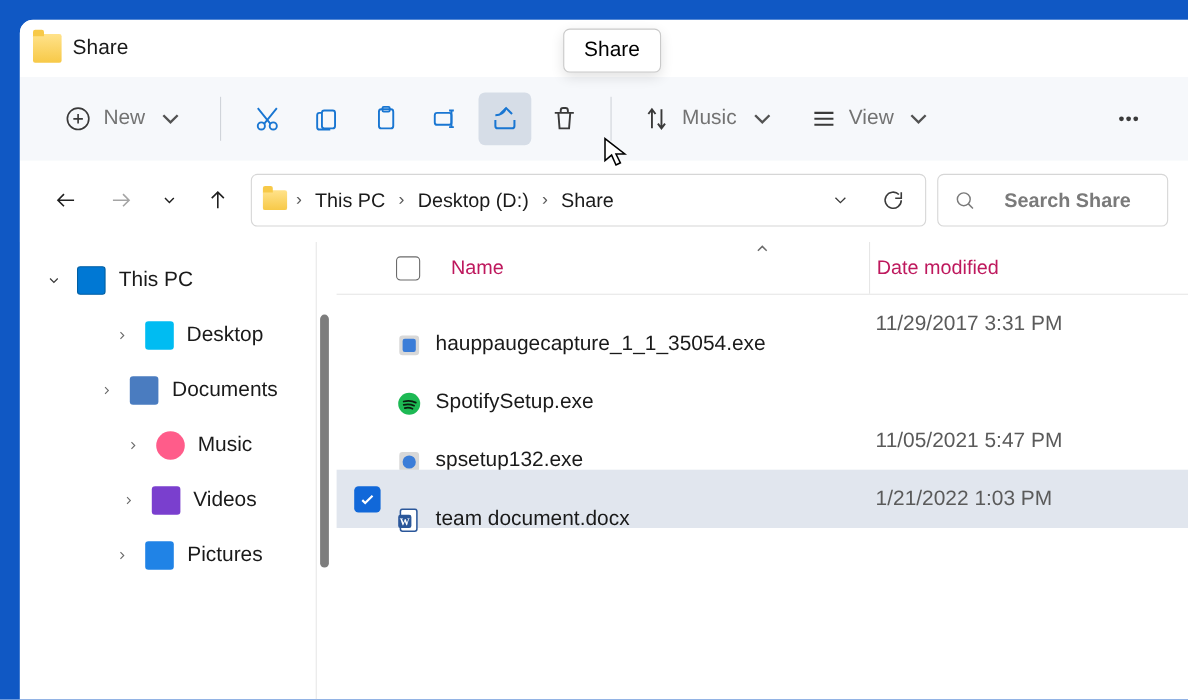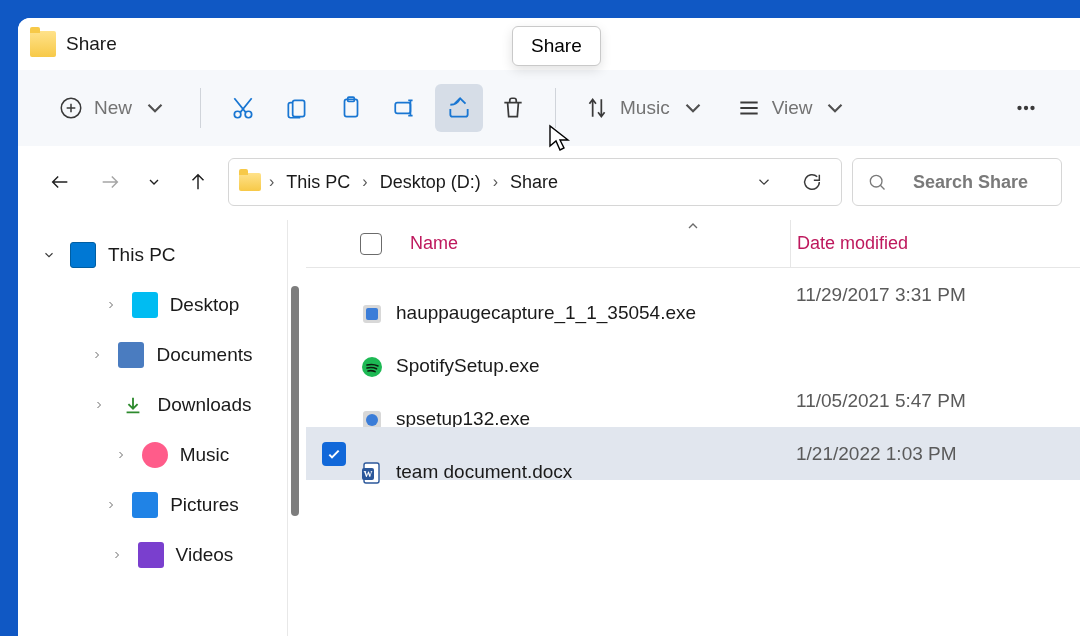--- a/index.html
+++ b/index.html
@@ -446,53 +446,40 @@
           </span>
         <span class="sb-icon ico-doc"></span>
         <span>Documents</span>
       </div>
       <div class="sb-item child">
         <span class="sb-arrow">
             <svg width="12" height="12" viewBox="0 0 24 24" fill="none" stroke="#6a6a6a" stroke-width="2">
               <path d="M9 6l6 6-6 6"></path>
             </svg>
           </span>
-        <span class="sb-icon ico-dl">
-            <svg width="22" height="22" viewBox="0 0 24 24" fill="none" stroke="#2d8a2d" stroke-width="2">
-              <path d="M12 4v12M7 11l5 5 5-5M5 20h14"></path>
-            </svg>
-          </span>
-        <span>Downloads</span>
+        <span class="sb-icon ico-music"></span>
+        <span>Music</span>
       </div>
       <div class="sb-item child">
         <span class="sb-arrow">
             <svg width="12" height="12" viewBox="0 0 24 24" fill="none" stroke="#6a6a6a" stroke-width="2">
               <path d="M9 6l6 6-6 6"></path>
             </svg>
           </span>
-        <span class="sb-icon ico-music"></span>
-        <span>Music</span>
+        <span class="sb-icon ico-vid"></span>
+        <span>Videos</span>
       </div>
       <div class="sb-item child">
         <span class="sb-arrow">
             <svg width="12" height="12" viewBox="0 0 24 24" fill="none" stroke="#6a6a6a" stroke-width="2">
               <path d="M9 6l6 6-6 6"></path>
             </svg>
           </span>
         <span class="sb-icon ico-pic"></span>
         <span>Pictures</span>
-      </div>
-      <div class="sb-item child">
-        <span class="sb-arrow">
-            <svg width="12" height="12" viewBox="0 0 24 24" fill="none" stroke="#6a6a6a" stroke-width="2">
-              <path d="M9 6l6 6-6 6"></path>
-            </svg>
-          </span>
-        <span class="sb-icon ico-vid"></span>
-        <span>Videos</span>
       </div>
     </div>
 
     <div class="content">
       <div class="scrollbar-track">
         <div class="scrollbar-thumb"></div>
       </div>
 
       <div class="file-header" style="position:relative">
         <svg class="sort-chev" width="16" height="16" viewBox="0 0 24 24" fill="none" stroke="#6b6b6b" stroke-width="2">

